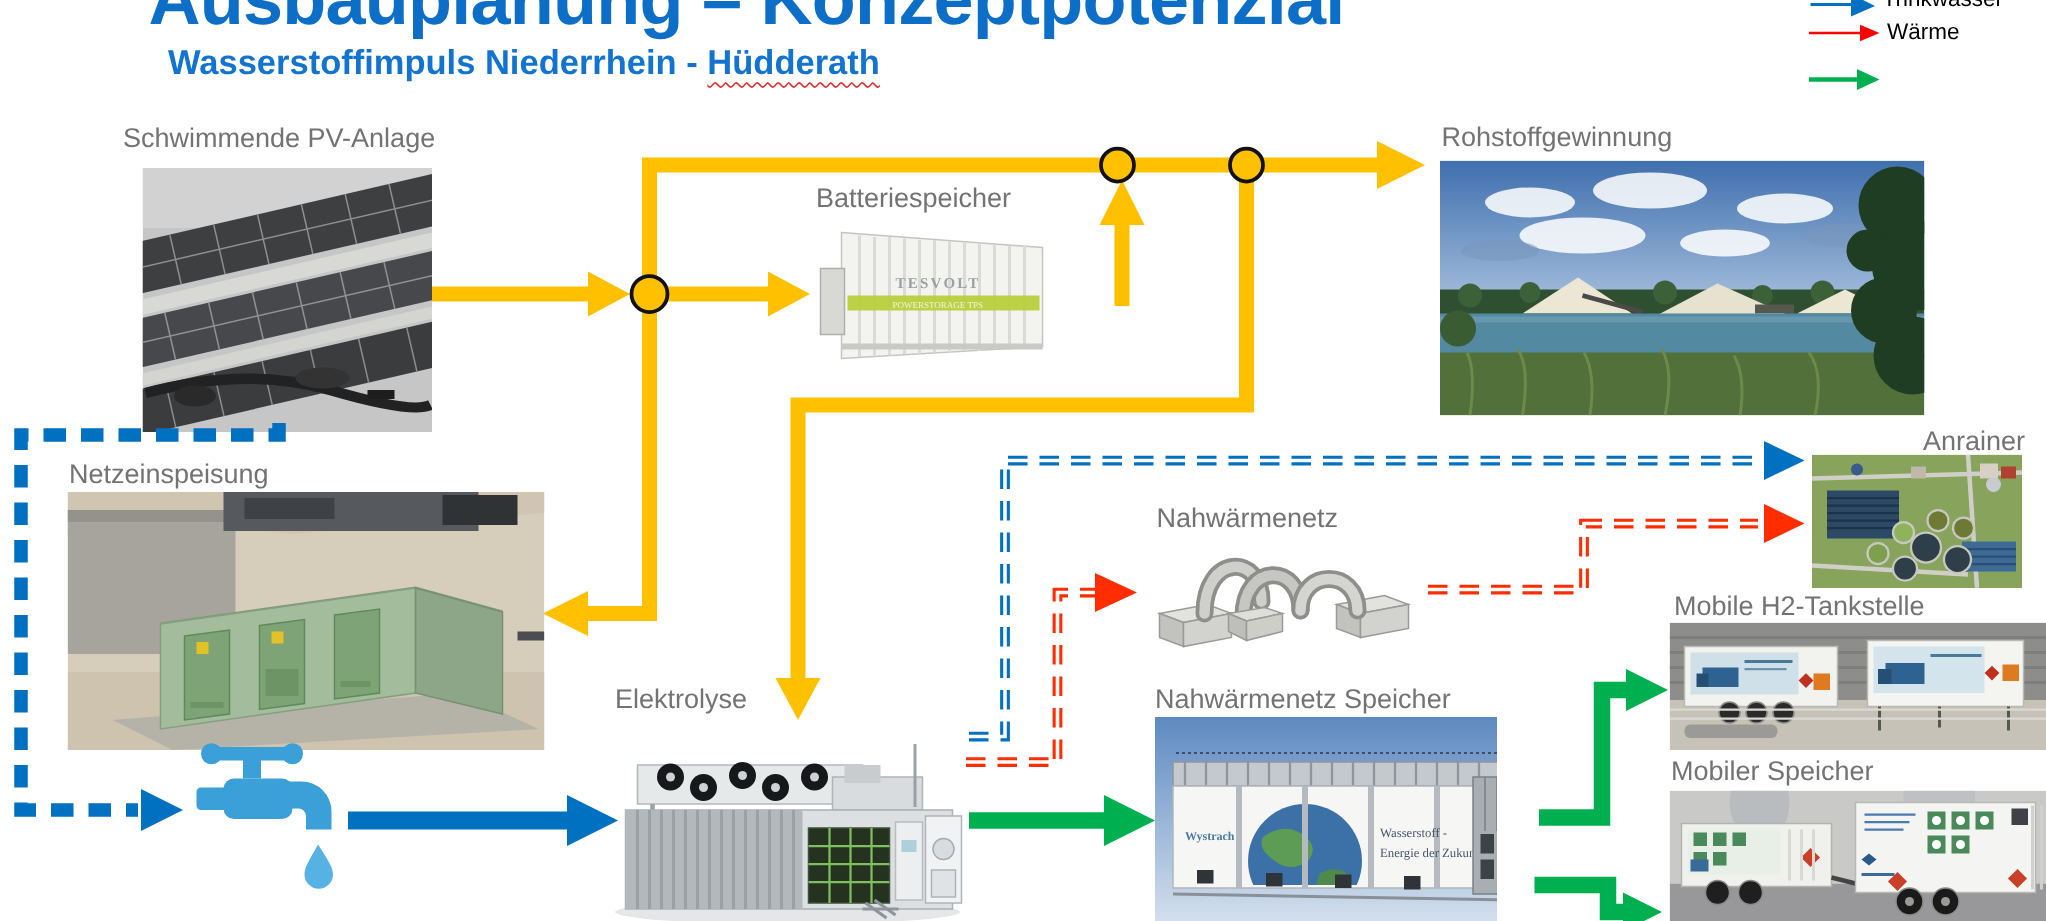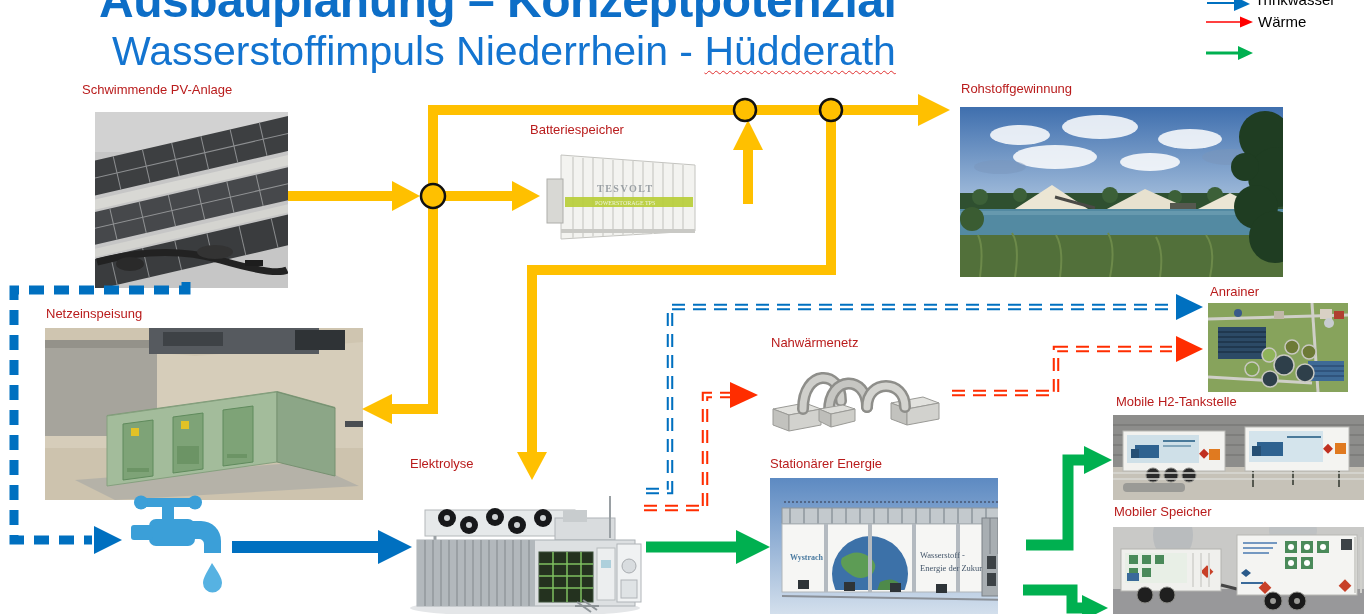--- a/index.html
+++ b/index.html
@@ -1,48 +1,48 @@
 <!DOCTYPE html>
 <html><head>
 <meta charset="utf-8">
 <style>
   html,body{margin:0;padding:0;background:#fff;}
   #canvas{position:relative;width:1364px;height:614px;background:#ffffff;overflow:hidden;
           font-family:"Liberation Sans", sans-serif;}
   .photo{position:absolute;z-index:2;overflow:hidden;font-family:Liberation Serif, serif;}
   .photo svg{display:block;}
-  .node-label{position:absolute;z-index:6;font-size:13px;color:#b91c1c;white-space:nowrap;}
+  .node-label{position:absolute;z-index:6;font-size:18px;color:#737373;white-space:nowrap;}
   #title-line1{position:absolute;left:99px;top:-27px;margin:0;font-size:48px;font-weight:700;
                color:#0d6ec7;letter-spacing:-0.5px;z-index:7;white-space:nowrap;}
-  #title-line2{position:absolute;left:112px;top:28px;margin:0;font-size:41px;font-weight:400;
+  #title-line2{position:absolute;left:112px;top:28px;margin:0;font-size:23px;font-weight:700;
                color:#1374d0;z-index:7;white-space:nowrap;}
   #title-line2 .wavy{text-decoration:underline;text-decoration-style:wavy;
                text-decoration-color:#e03030;text-decoration-thickness:1px;text-underline-offset:5px;}
   .legend-label{position:absolute;z-index:7;font-size:15px;color:#000000;line-height:18px;}
   #connectors{position:absolute;left:0;top:0;z-index:5;pointer-events:none;}
 </style>
 </head>
 <body>
 
 <div id="canvas">
 
   <h1 id="title-line1">Ausbauplanung – Konzeptpotenzial</h1>
   <h2 id="title-line2"><span>Wasserstoffimpuls Niederrhein - </span><span class="wavy">Hüdderath</span></h2>
 
   <div class="legend-label" style="left:1255px;top:-9px;">Trinkwasser</div>
   <div class="legend-label" style="left:1258px;top:13px;">Wärme</div>
 
   <div class="node-label" style="left:82px;top:82px;">Schwimmende PV-Anlage</div>
-  <div class="node-label" style="left:530px;top:122px;">Batteriespeicher</div>
+  <div class="node-label" style="left:544px;top:122px;">Batteriespeicher</div>
   <div class="node-label" style="left:961px;top:81px;">Rohstoffgewinnung</div>
   <div class="node-label" style="left:46px;top:306px;">Netzeinspeisung</div>
   <div class="node-label" style="left:410px;top:456px;">Elektrolyse</div>
   <div class="node-label" style="left:771px;top:335px;text-align:right;">Nahwärmenetz</div>
-  <div class="node-label" style="left:1210px;top:284px;">Anrainer</div>
-  <div class="node-label" style="left:770px;top:456px;">Stationärer Energie</div>
+  <div class="node-label" style="left:1282px;top:284px;">Anrainer</div>
+  <div class="node-label" style="left:770px;top:456px;">Nahwärmenetz Speicher</div>
   <div class="node-label" style="left:1116px;top:394px;">Mobile H2-Tankstelle</div>
   <div class="node-label" style="left:1114px;top:504px;">Mobiler Speicher</div>
 
   <div class="photo" style="left:95px;top:112px;width:193px;height:176px;">
     <svg width="193" height="176" viewBox="0 0 193 176">
       <rect width="193" height="176" fill="#c6c6c6"></rect>
       <rect y="0" width="193" height="40" fill="#d2d2d2"></rect>
       <g transform="rotate(-13 96 88)">
         <rect x="-40" y="28" width="280" height="34" fill="#3d3f41"></rect>
         <g stroke="#8d8f91" stroke-width="1">

